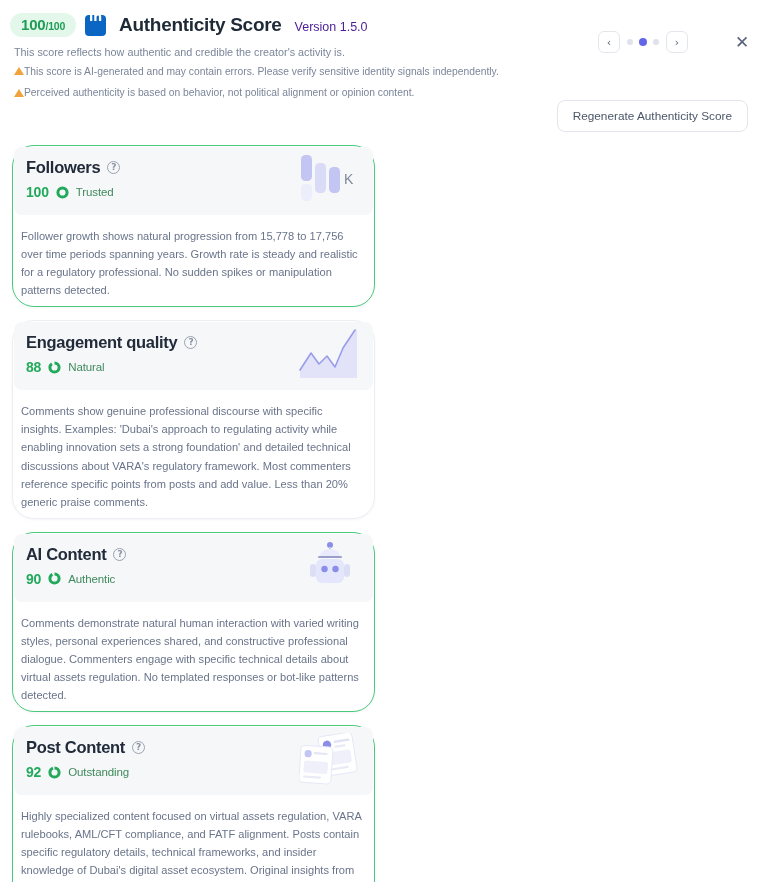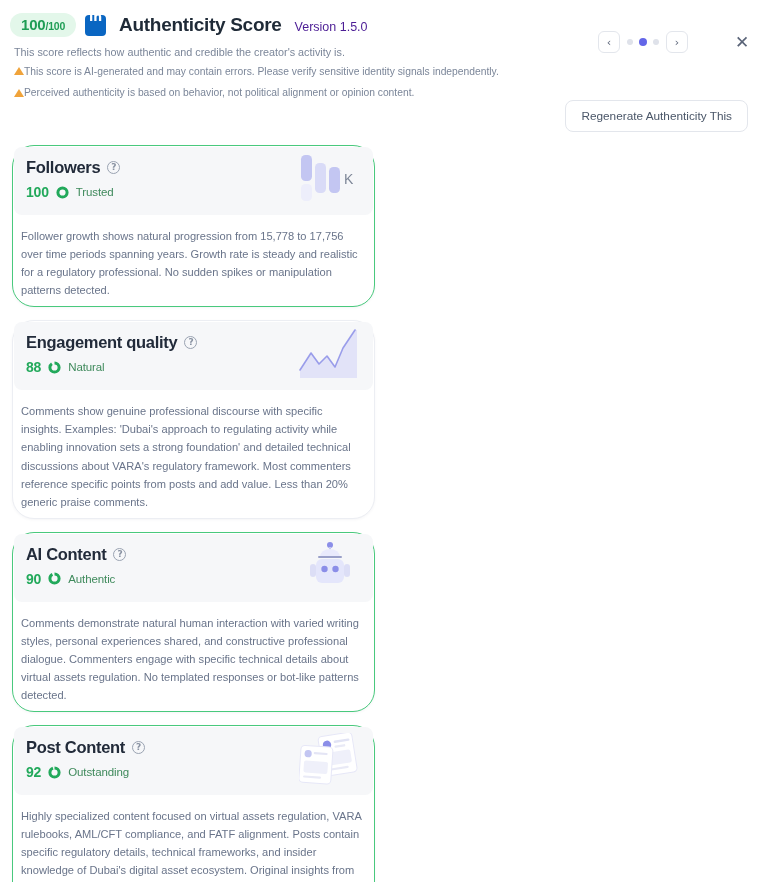--- a/index.html
+++ b/index.html
@@ -246,21 +246,21 @@
       <span class="pg-dot"></span>
     </div>
     <div class="pg-btn">›</div>
   </div>
 
   <div class="close-x">✕</div>
 </div>
 
 <div class="actionbar">
   <div class="btn">
-    <span>Regenerate Authenticity This</span>
+    <span>Regenerate Authenticity Score</span>
   </div>
 </div>
 
 <div class="grid" id="card-grid">
     <div class="card hl">
     <div class="card-head">
       <div class="card-title">
         <span>Followers</span>
         <span class="qmark">?</span>
       </div>

